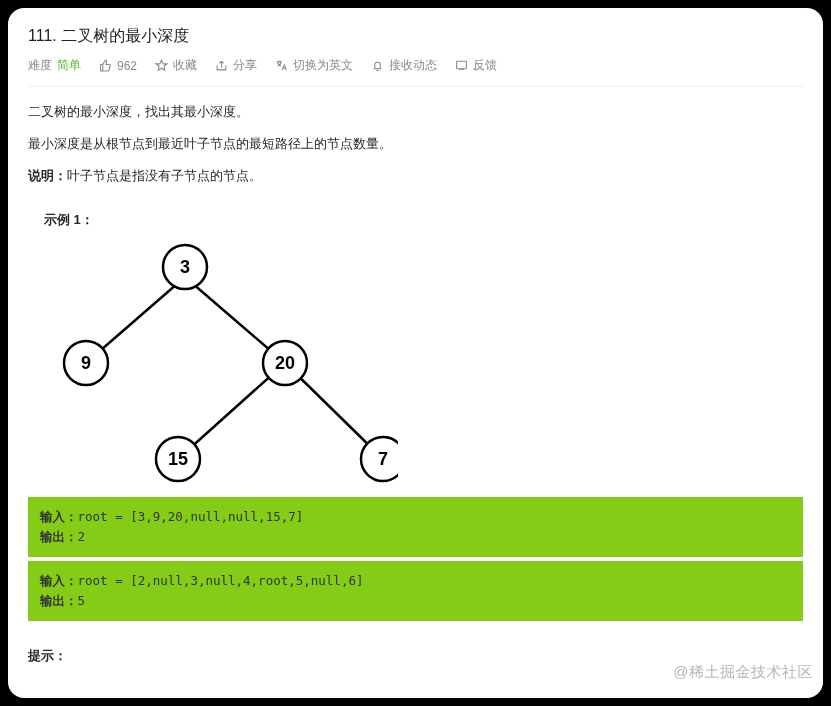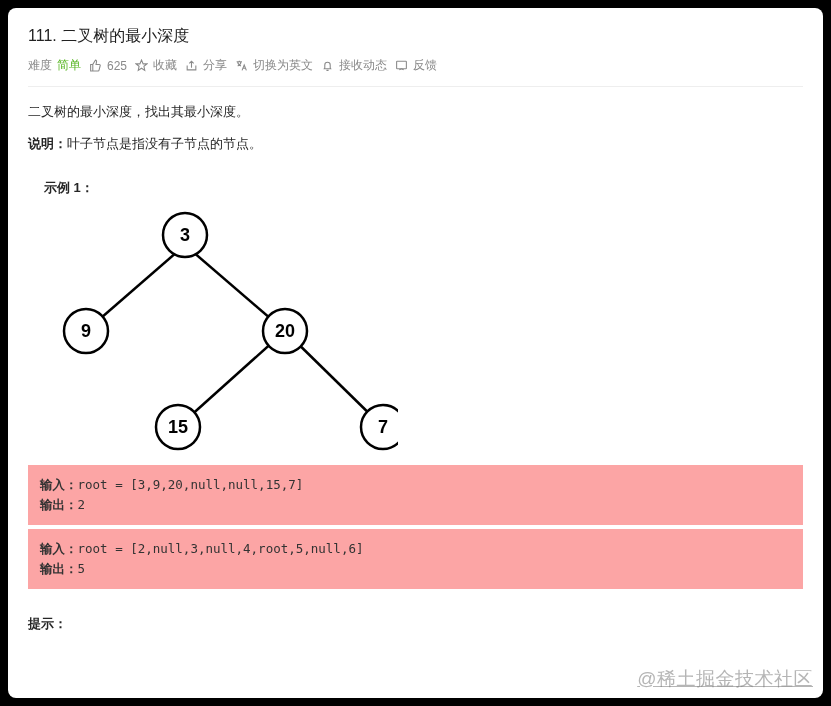--- a/index.html
+++ b/index.html
@@ -11,93 +11,92 @@
     overflow: hidden;
     position: relative;
   }
   .page-frame {
     position: absolute;
     top: 8px;
     left: 8px;
     right: 8px;
     bottom: 8px;
     background: #fff;
-    border-radius: 8px;
+    border-radius: 16px;
     padding: 18px 20px 12px 20px;
     overflow: hidden;
   }
   .title {
     font-size: 16px;
     font-weight: 500;
     color: #222;
     margin-bottom: 10px;
   }
   .meta-row {
     display: flex;
     align-items: center;
-    gap: 8px;
+    gap: 18px;
     font-size: 12px;
     color: #8a8a8a;
     padding-bottom: 12px;
     border-bottom: 1px solid #eee;
   }
   .meta-item { display: inline-flex; align-items: center; gap: 5px; cursor: pointer; }
   .difficulty-label { color: #8a8a8a; }
   .difficulty-value { color: #5ab726; text-align: center; }
   .icon { display: inline-block; width: 13px; height: 13px; }
   .content {
     padding-top: 14px;
     font-size: 13px;
     color: #262626;
     line-height: 1.7;
   }
   .content p { margin-bottom: 10px; }
   .strong { font-weight: 600; text-align: right; }
   .example-label { font-weight: 600; margin-top: 22px; margin-bottom: 8px; margin-left: 16px; }
   .tree-svg { display: block; margin: 6px 0 6px 0; }
   .codeblock {
-    background: #fca5a5;
+    background: #84cc16;
     padding: 10px 12px;
     font-family: ui-monospace, SFMono-Regular, Menlo, Consolas, monospace;
     font-size: 12.5px;
     color: #333;
     white-space: pre;
     line-height: 1.6;
     margin-bottom: 4px;
   }
   .codeblock .lbl { font-weight: 600; }
   .hints-label { font-weight: 600; margin-top: 24px; margin-bottom: 6px; }
   .watermark {
     position: absolute;
     right: 18px;
-    bottom: 14px;
-    font-size: 19px;
+    bottom: 24px;
+    font-size: 15px;
     color: rgba(120,120,120,0.55);
     font-weight: 400;
     letter-spacing: 0.5px;
-    text-decoration: underline;
   }
 </style>
 </head>
 <body>
 
 <div class="page-frame">
 
   <div class="title">111. 二叉树的最小深度</div>
 
   <div class="meta-row">
     <span class="meta-item">
       <span class="difficulty-label">难度</span>
       <span class="difficulty-value">简单</span>
     </span>
     <span class="meta-item">
       <svg class="icon" viewBox="0 0 24 24" fill="none" stroke="#8a8a8a" stroke-width="2">
           <path d="M7 22V10l5-8c1 0 2 1 2 3l-1 5h6c1 0 2 1 1.7 2l-2 8c-.2 1-1 2-2 2H7zM7 10H3v12h4"></path>
         </svg>
-      <span>625</span>
+      <span>962</span>
     </span>
     <span class="meta-item">
       <svg class="icon" viewBox="0 0 24 24" fill="none" stroke="#8a8a8a" stroke-width="2">
           <path d="M12 2l3 7h7l-5.5 4.5L18 21l-6-4-6 4 1.5-7.5L2 9h7z"></path>
         </svg>
       <span>收藏</span>
     </span>
     <span class="meta-item">
       <svg class="icon" viewBox="0 0 24 24" fill="none" stroke="#8a8a8a" stroke-width="2">
           <path d="M4 12v8h16v-8M12 4v12M8 8l4-4 4 4"></path>
@@ -120,20 +119,21 @@
       <svg class="icon" viewBox="0 0 24 24" fill="none" stroke="#8a8a8a" stroke-width="2">
           <rect x="3" y="4" width="18" height="14" rx="1"></rect>
           <path d="M8 20l4-2 4 2"></path>
         </svg>
       <span>反馈</span>
     </span>
   </div>
 
   <div class="content">
     <p>二叉树的最小深度，找出其最小深度。</p>
+    <p>最小深度是从根节点到最近叶子节点的最短路径上的节点数量。</p>
     <p>
       <span class="strong">说明：</span><span>叶子节点是指没有子节点的节点。</span>
     </p>
 
     <p class="example-label">示例 1：</p>
 
     <svg class="tree-svg" width="370" height="250" viewBox="0 0 370 250">
       <g stroke="#000" stroke-width="2.5" fill="#fff">
         <line x1="157" y1="36" x2="58" y2="122"></line>
         <line x1="157" y1="36" x2="257" y2="122"></line>

